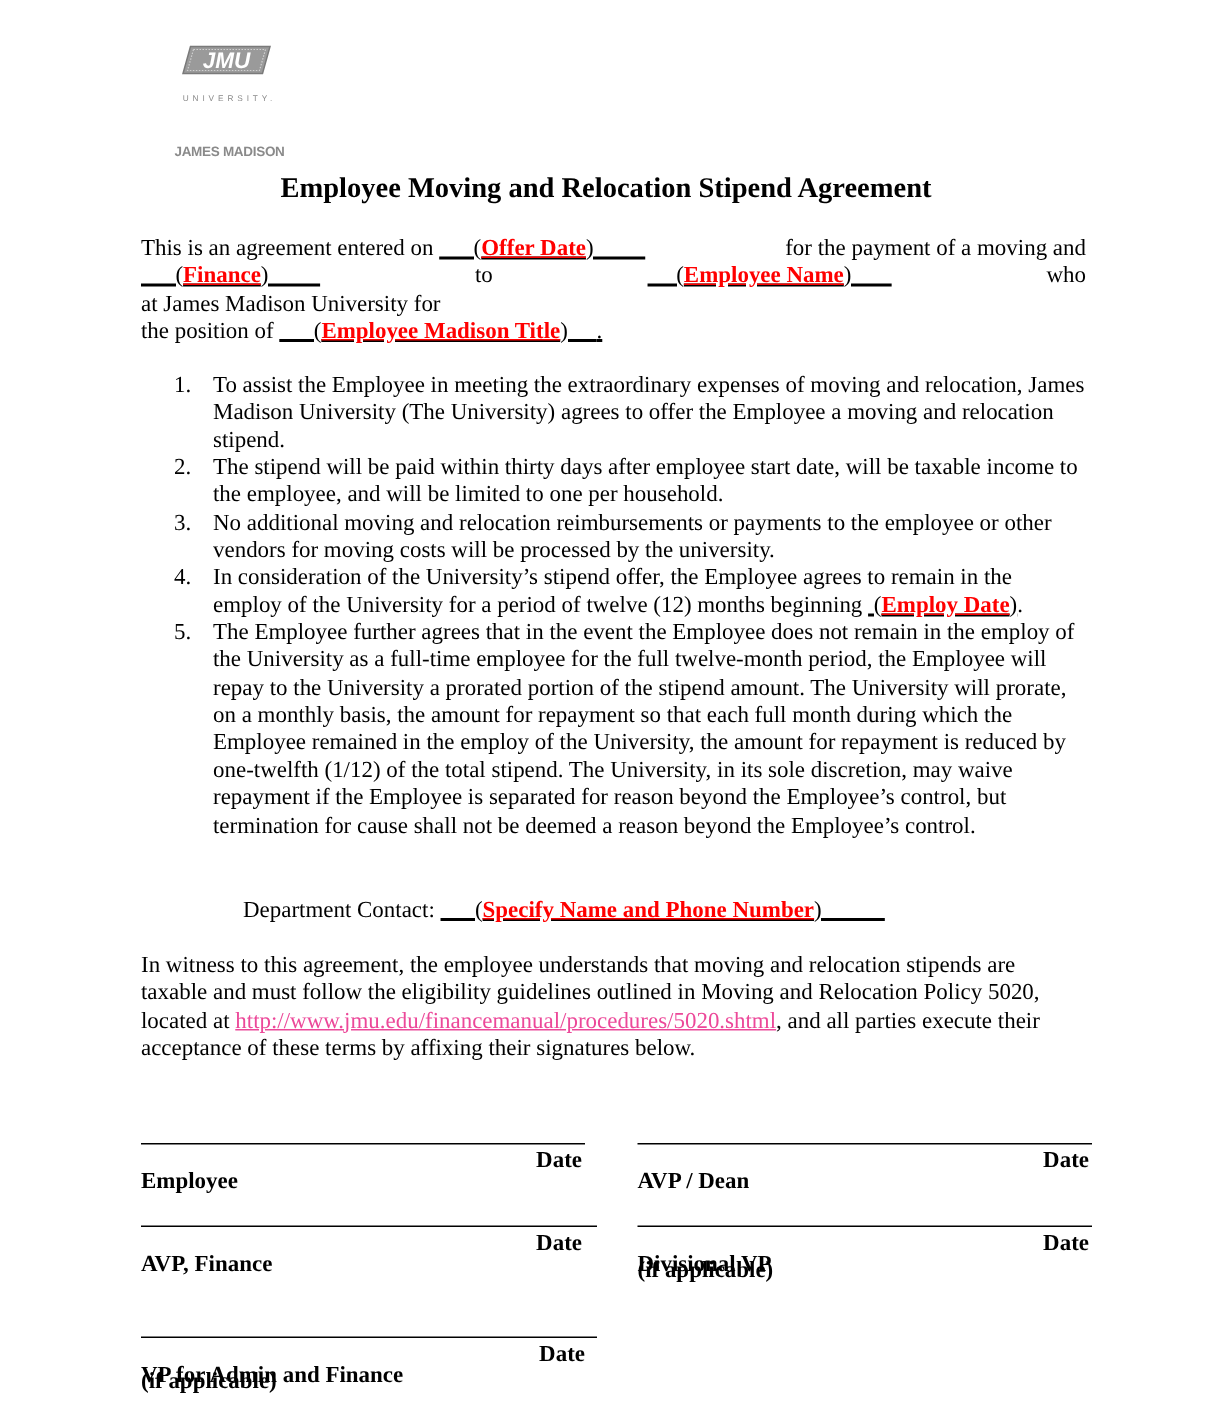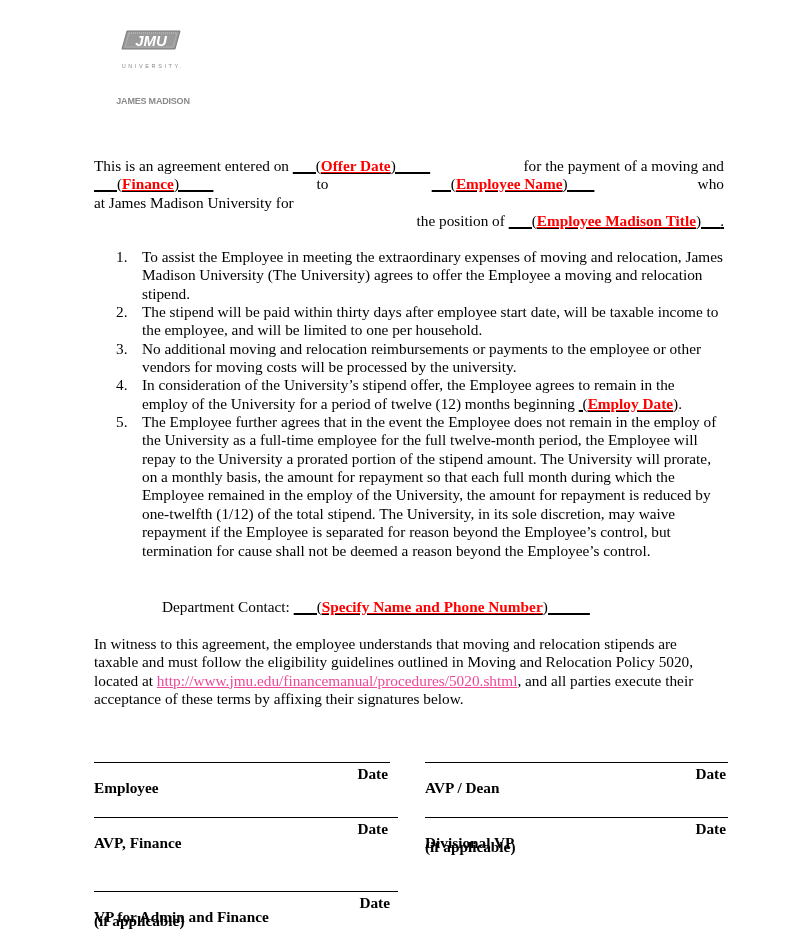--- a/index.html
+++ b/index.html
@@ -14,21 +14,21 @@
                 font-family: "Liberation Sans", "DejaVu Sans", sans-serif; font-weight: bold;
                 font-size: 9px; color: #8a8a8a; letter-spacing: -0.2px; white-space: nowrap; margin-top: 44px; }
   .logo-line2 { position: absolute; left: 0; top: 33px; width: 84px; text-align: center;
                 font-family: "Liberation Sans", "DejaVu Sans", sans-serif;
                 font-size: 5.5px; color: #8a8a8a; letter-spacing: 2.6px; white-space: nowrap; }
 
   .title { position: absolute; left: 0; top: 115px; width: 808px; text-align: center;
            font-weight: bold; font-size: 19px; }
 
   .intro { position: absolute; left: 94px; top: 157px; width: 630px; line-height: 18.3px; }
-  .line { white-space: nowrap; height: 18.3px; text-align: right; }
+  .line { white-space: nowrap; height: 18.3px; }
   .blank { text-decoration: underline; text-decoration-thickness: 1.5px; white-space: pre; }
   .field { color: #ff0000; font-weight: bold; text-decoration: underline; }
   .jr { display: flex; justify-content: space-between; }
 
   .list { position: absolute; left: 94px; top: 248px; width: 630px; line-height: 18.35px; margin: 0; padding: 0; list-style: none; }
   .list li { position: relative; padding-left: 48px; }
   .list .num { position: absolute; left: 22px; top: 0; }
 
   .contact { position: absolute; left: 162px; top: 598px; white-space: nowrap; }
 
@@ -49,20 +49,21 @@
       <svg viewBox="0 0 60 20">
         <path d="M6 1 H59 L54 19 H1 Z" fill="#9a9a9a" stroke="#7a7a7a" stroke-width="1"></path>
         <path d="M8 3 H56 L52 17 H4 Z" fill="none" stroke="#d0d0d0" stroke-width="0.8" stroke-dasharray="1 1"></path>
         <text x="30" y="15.5" text-anchor="middle" font-family="Liberation Sans, sans-serif" font-weight="bold" font-style="italic" font-size="15" fill="#ffffff">JMU</text>
       </svg>
     </div>
     <div class="logo-line1">JAMES MADISON</div>
     <div class="logo-line2">UNIVERSITY.</div>
   </div>
 
+  <div class="title">Employee Moving and Relocation Stipend Agreement</div>
 
   <div class="intro">
     <div class="line jr">
       <span><span>This is an agreement entered on </span><span class="blank">      (<span class="field">Offer Date</span>)         </span></span>
       <span> for the payment of a moving and</span>
     </div>
     <div class="line jr">
       <span class="blank">      (<span class="field">Finance</span>)         </span>
       <span>to</span>
       <span class="blank">     (<span class="field">Employee Name</span>)       </span>

